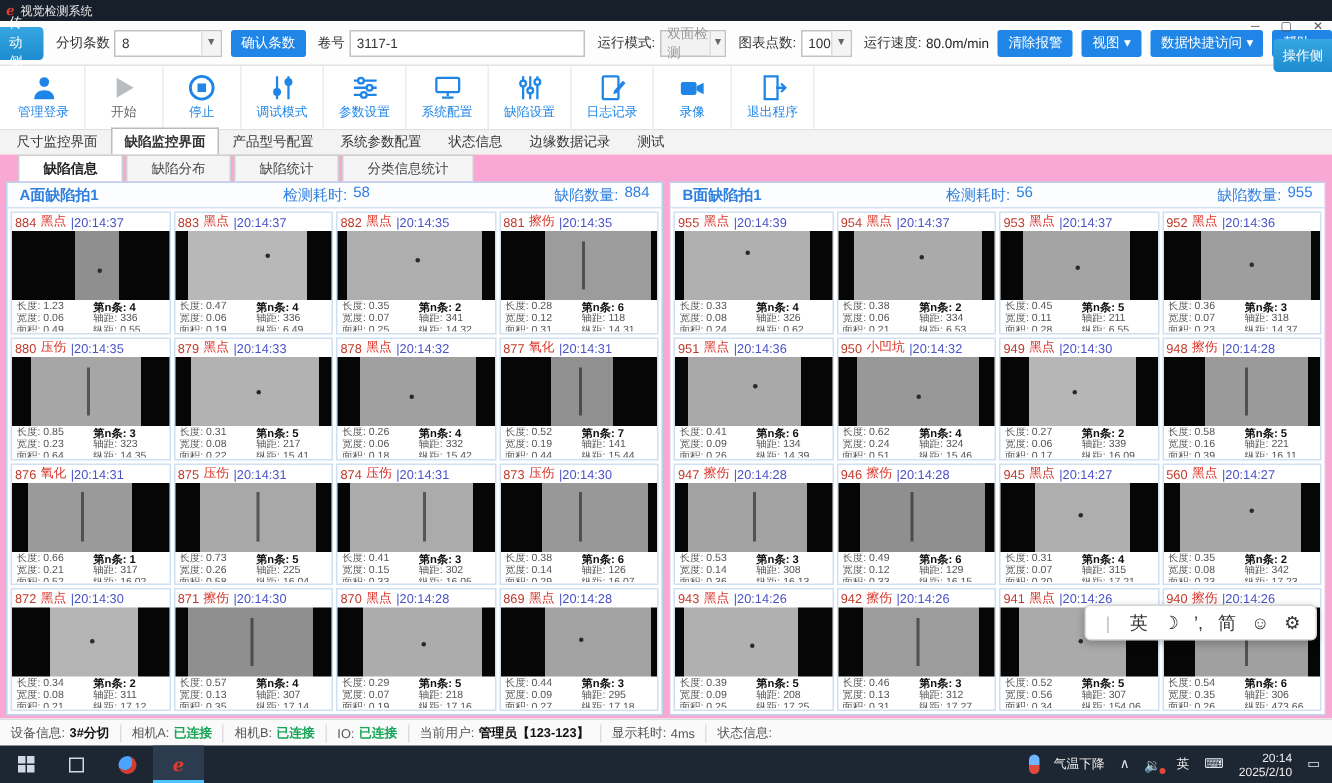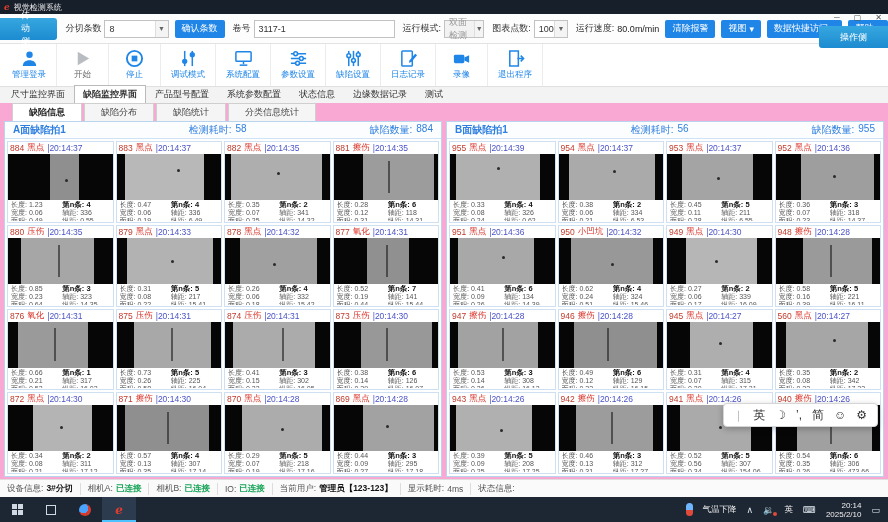--- a/index.html
+++ b/index.html
@@ -5,21 +5,21 @@
   *{margin:0;padding:0;box-sizing:border-box;font-family:"Liberation Sans","DejaVu Sans",sans-serif;}
   html,body{width:888px;height:522px;overflow:hidden;background:#fff;}
   .app{width:888px;height:522px;display:flex;flex-direction:column;position:relative;}
 
   
   .titlebar{height:14px;background:#171f2b;color:#e8e8e8;display:flex;align-items:center;padding:0 4px;font-size:8px;flex:0 0 auto;}
   .logo{color:#e03c2d;font-weight:bold;font-size:9px;margin-right:4px;font-style:italic;}
 
   
   .toolbar1{height:30px;background:#fdfdfd;border-bottom:1px solid #e3e3e3;display:flex;align-items:center;font-size:9px;position:relative;flex:0 0 auto;}
-  .sidebtn{background:#2a9bd6;background:linear-gradient(#36a7e0,#1d8bd0);color:#fff;font-size:9px;padding:0 21px;height:22px;display:flex;align-items:center;border-radius:0 3px 3px 0;}
+  .sidebtn{background:#2a9bd6;background:linear-gradient(#36a7e0,#1d8bd0);color:#fff;font-size:9px;padding:0 6px;height:22px;display:flex;align-items:center;border-radius:0 3px 3px 0;}
   .sidebtn.right{border-radius:3px 0 0 3px;position:absolute;right:0;top:12px;}
   .tb-label{color:#333;margin:0 3px 0 8px;white-space:nowrap;}
   .combo{border:1px solid #c2c2c2;background:#fff;height:18px;display:flex;align-items:center;padding-left:4px;position:relative;color:#333;}
   .combo .arr{margin-left:auto;width:13px;height:100%;border-left:1px solid #ddd;display:flex;align-items:center;justify-content:center;color:#666;font-size:7px;background:#f4f4f4;}
   .combo.disabled{background:#f2f2f2;color:#999;}
   .tb-input{border:1px solid #c2c2c2;height:18px;font-size:9px;padding:0 4px;color:#333;}
   .bluebtn{background:#1f86e8;color:#fff;border:none;height:18px;padding:0 7px;font-size:9px;border-radius:2px;margin-left:6px;display:flex;align-items:center;gap:3px;white-space:nowrap;}
   .speedval{font-weight:normal;color:#222;margin-left:0;}
   .winctrl{position:absolute;top:-1px;right:6px;display:flex;gap:14px;color:#555;font-size:8px;}
   .winctrl span{cursor:default;}
@@ -165,37 +165,37 @@
     <div class="abtn">
       <svg viewBox="0 0 20 20" stroke="#1f86e8" stroke-width="1.6">
           <line x1="6" y1="2" x2="6" y2="18"></line>
           <line x1="14" y1="2" x2="14" y2="18"></line>
           <circle cx="6" cy="13" r="2" fill="#1f86e8"></circle>
           <circle cx="14" cy="6" r="2" fill="#1f86e8"></circle>
         </svg>
       <span class="albl">调试模式</span>
     </div>
     <div class="abtn">
-      <svg viewBox="0 0 20 20">
-          <rect x="2" y="3" width="16" height="10" rx="1" fill="none" stroke="#1f86e8" stroke-width="1.6"></rect>
-          <line x1="10" y1="13" x2="10" y2="16" stroke="#1f86e8" stroke-width="1.6"></line>
-          <line x1="6" y1="17" x2="14" y2="17" stroke="#1f86e8" stroke-width="1.6"></line>
-        </svg>
-      <span class="albl">系统配置</span>
-    </div>
-    <div class="abtn">
       <svg viewBox="0 0 20 20" stroke="#1f86e8" stroke-width="1.6">
           <line x1="2" y1="5" x2="18" y2="5"></line>
           <line x1="2" y1="10" x2="18" y2="10"></line>
           <line x1="2" y1="15" x2="18" y2="15"></line>
           <circle cx="7" cy="5" r="2" fill="#fff"></circle>
           <circle cx="13" cy="10" r="2" fill="#fff"></circle>
           <circle cx="9" cy="15" r="2" fill="#fff"></circle>
         </svg>
       <span class="albl">参数设置</span>
+    </div>
+    <div class="abtn">
+      <svg viewBox="0 0 20 20">
+          <rect x="2" y="3" width="16" height="10" rx="1" fill="none" stroke="#1f86e8" stroke-width="1.6"></rect>
+          <line x1="10" y1="13" x2="10" y2="16" stroke="#1f86e8" stroke-width="1.6"></line>
+          <line x1="6" y1="17" x2="14" y2="17" stroke="#1f86e8" stroke-width="1.6"></line>
+        </svg>
+      <span class="albl">系统配置</span>
     </div>
     <div class="abtn">
       <svg viewBox="0 0 20 20" stroke="#1f86e8" stroke-width="1.6">
           <line x1="5" y1="2" x2="5" y2="18"></line>
           <line x1="10" y1="2" x2="10" y2="18"></line>
           <line x1="15" y1="2" x2="15" y2="18"></line>
           <circle cx="5" cy="7" r="2" fill="#fff"></circle>
           <circle cx="10" cy="12" r="2" fill="#fff"></circle>
           <circle cx="15" cy="6" r="2" fill="#fff"></circle>
         </svg>

